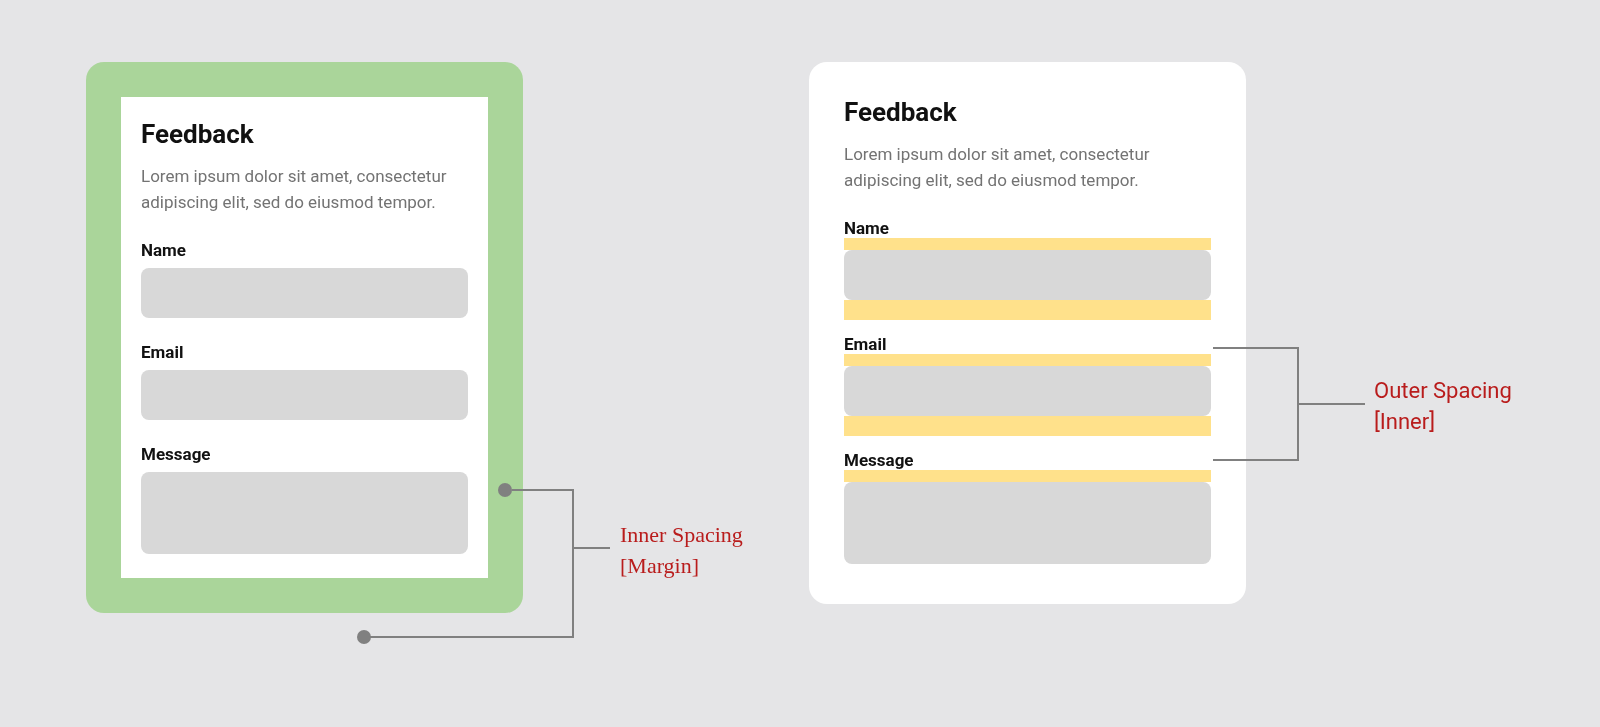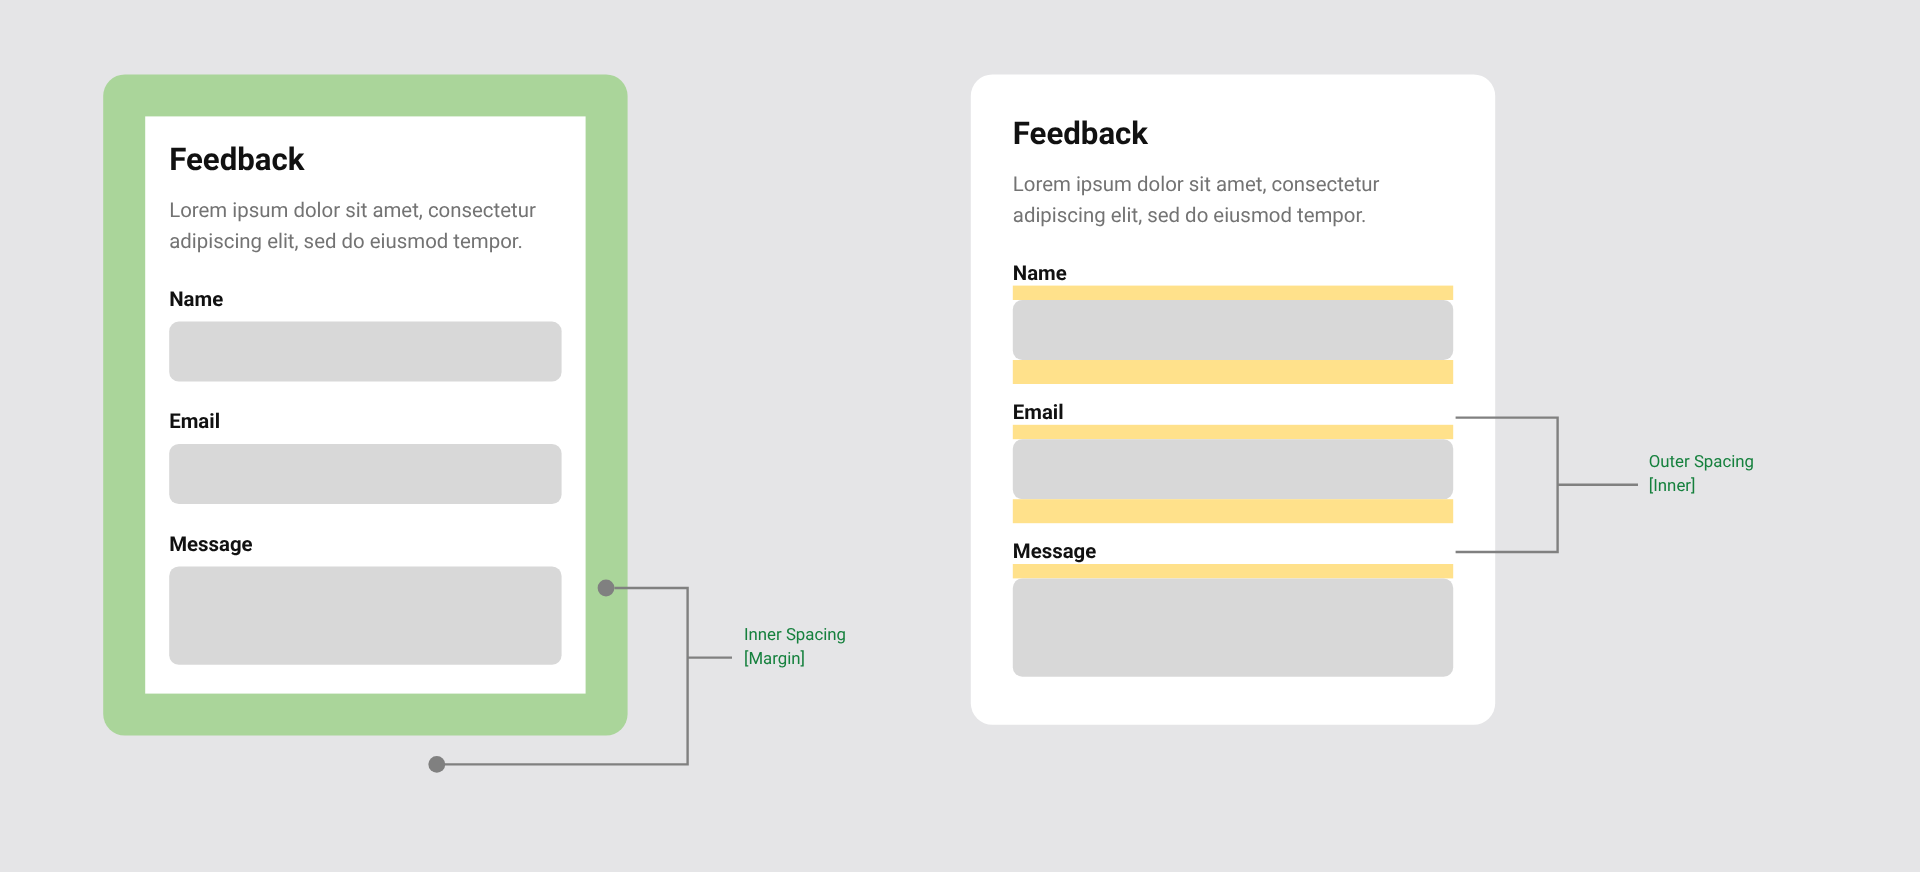--- a/index.html
+++ b/index.html
@@ -97,22 +97,22 @@
     position: absolute;
     width: 14px;
     height: 14px;
     background: #808080;
     border-radius: 50%;
   }
 
   
   .anno-label {
     position: absolute;
-    color: #15803d;
-    font-size: 14px;
+    color: #b91c1c;
+    font-size: 22px;
     line-height: 1.4;
     text-align: left;
   }
 
   
   svg.overlay {
     position: absolute;
     left: 0; top: 0;
     width: 1600px;
     height: 727px;
@@ -167,21 +167,21 @@
   <div>
     <label class="field-label-tight">Message</label>
     <div class="margin-highlight"></div>
     <div class="textarea-box"></div>
   </div>
 </div>
 
 <div class="dot" style="left:498px; top:483px;"></div>
 <div class="dot" style="left:357px; top:630px;"></div>
 
-<div class="anno-label" style="left:620px; top:520px;">
+<div class="anno-label" style="left:620px; top:520px;font-family:Liberation Serif, serif;">
   <div>Inner Spacing</div>
   <div>[Margin]</div>
 </div>
 
 <div class="anno-label" style="left:1374px; top:376px;">
   <div>Outer Spacing</div>
   <div>[Inner]</div>
 </div>
 
 <svg class="overlay">

